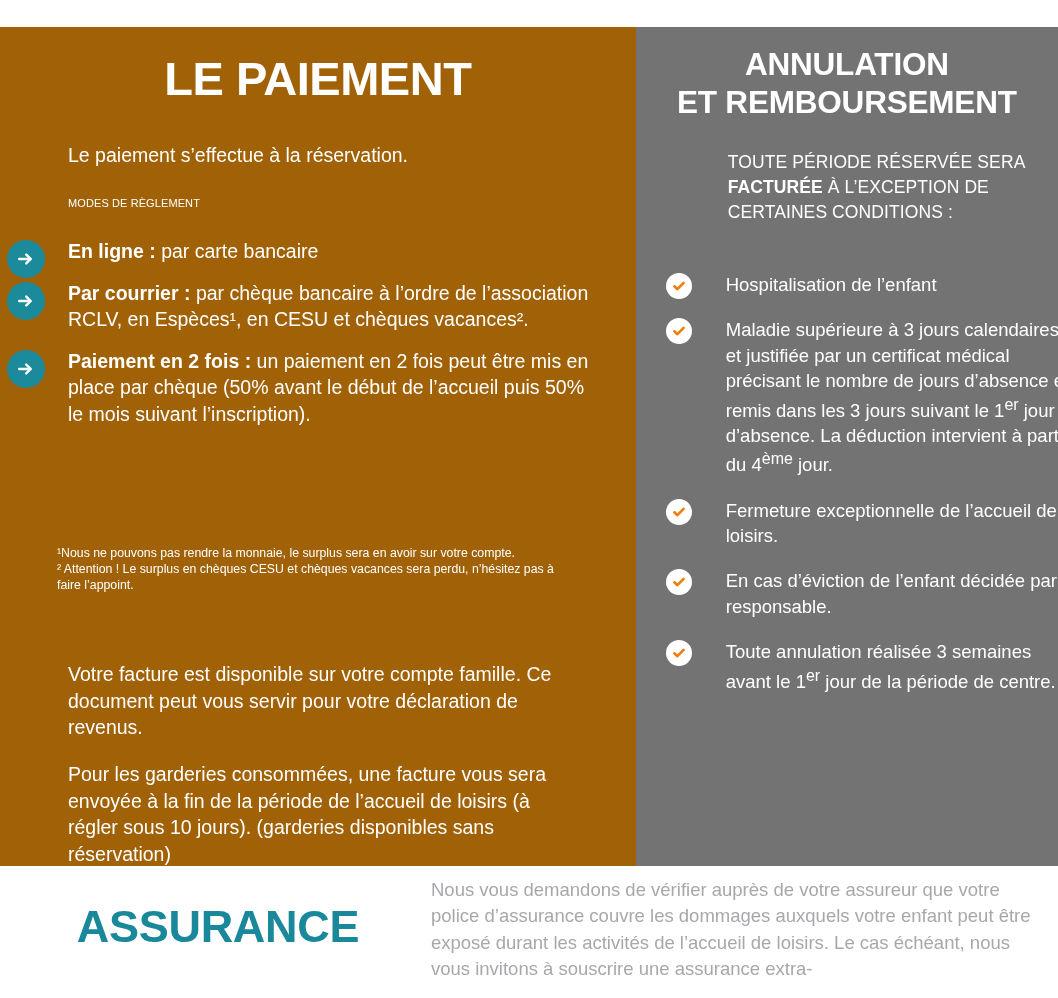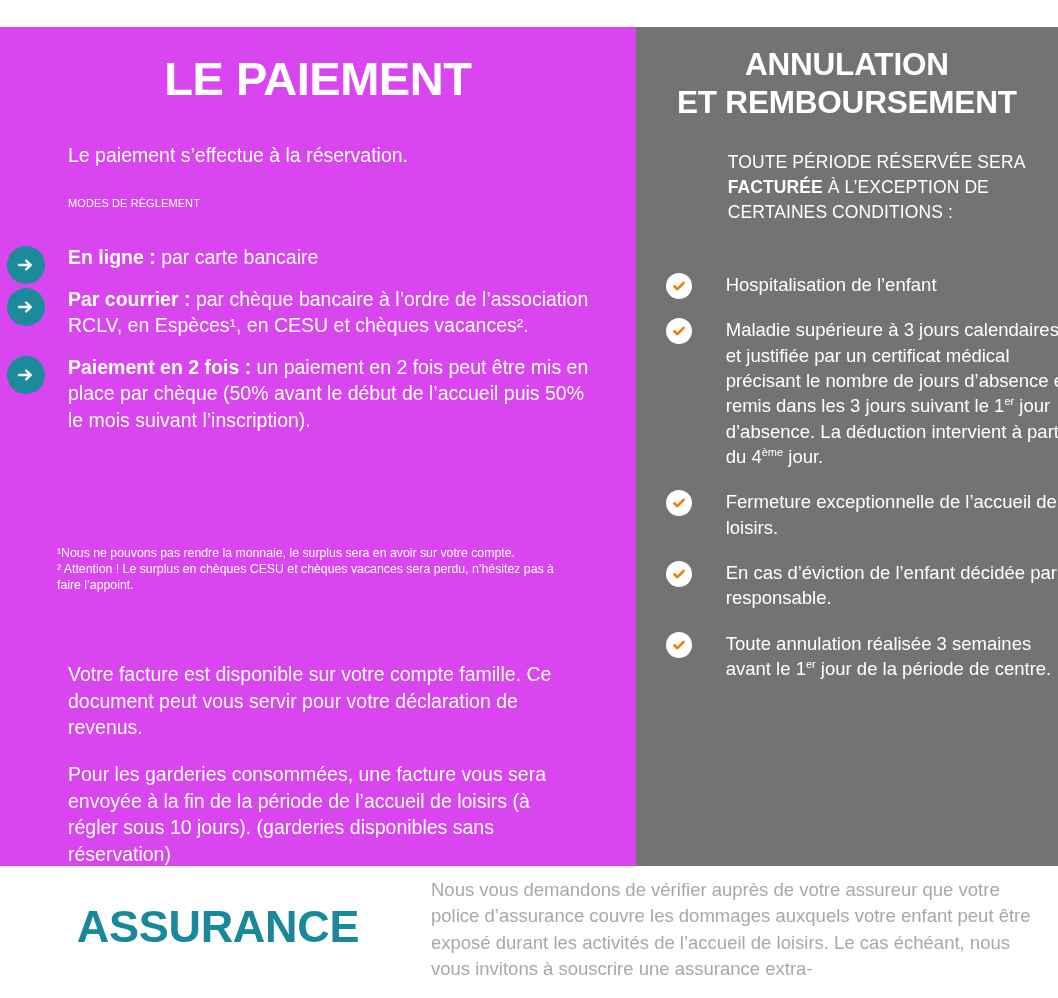--- a/index.html
+++ b/index.html
@@ -28,21 +28,21 @@
     left: 0;
     top: 27px;
     width: 1058px;
     height: 839px;
     display: flex;
   }
 
   .col-orange {
     width: 694px;
     height: 100%;
-    background: #d946ef;
+    background: #a16207;
     position: relative;
     box-sizing: border-box;
   }
 
   .col-teal {
     width: 461px;
     height: 100%;
     background: #737373;
     position: relative;
     box-sizing: border-box;
@@ -87,21 +87,20 @@
     top: 211px;
     left: 0;
     width: 597px;
   }
 
   .arrow-item {
     position: relative;
     padding-left: 68px;
     padding-right: 3px;
     margin-bottom: 15px;
-    margin-top: 6px;
   }
 
   .arrow-icon {
     position: absolute;
     left: 7px;
     top: 2px;
     width: 38px;
     height: 38px;
     border-radius: 50%;
     background: #1B8A9B;
@@ -191,21 +190,21 @@
     align-items: center;
     justify-content: center;
   }
   .check-icon svg { display: block; }
 
   .check-text {
     color: #ffffff;
     font-size: 18.5px;
     line-height: 1.37;
   }
-  .check-text sup { font-size: 11px; vertical-align: super; }
+  .check-text sup { font-size: 16px; vertical-align: super; }
 
   
   .assurance {
     position: absolute;
     left: 0;
     top: 866px;
     width: 1058px;
     height: 132px;
     background: #ffffff;
   }

